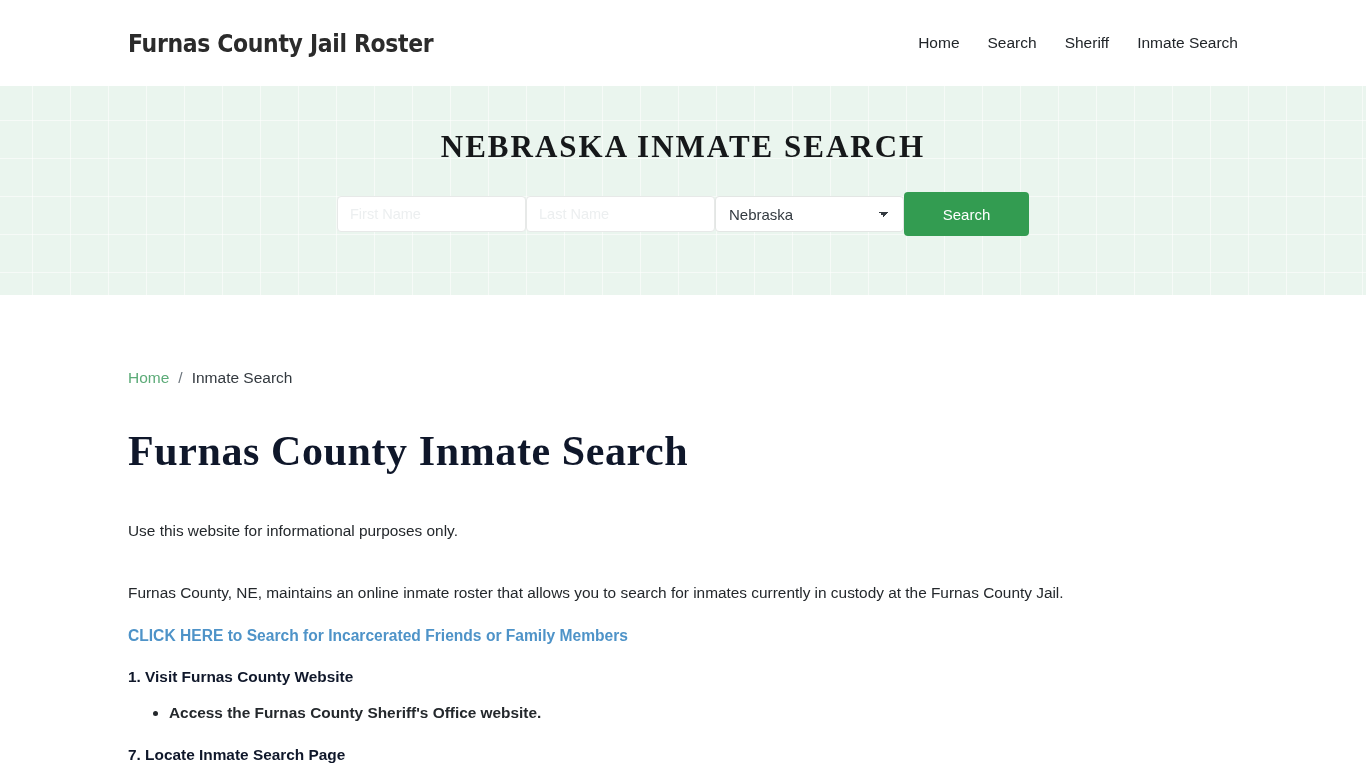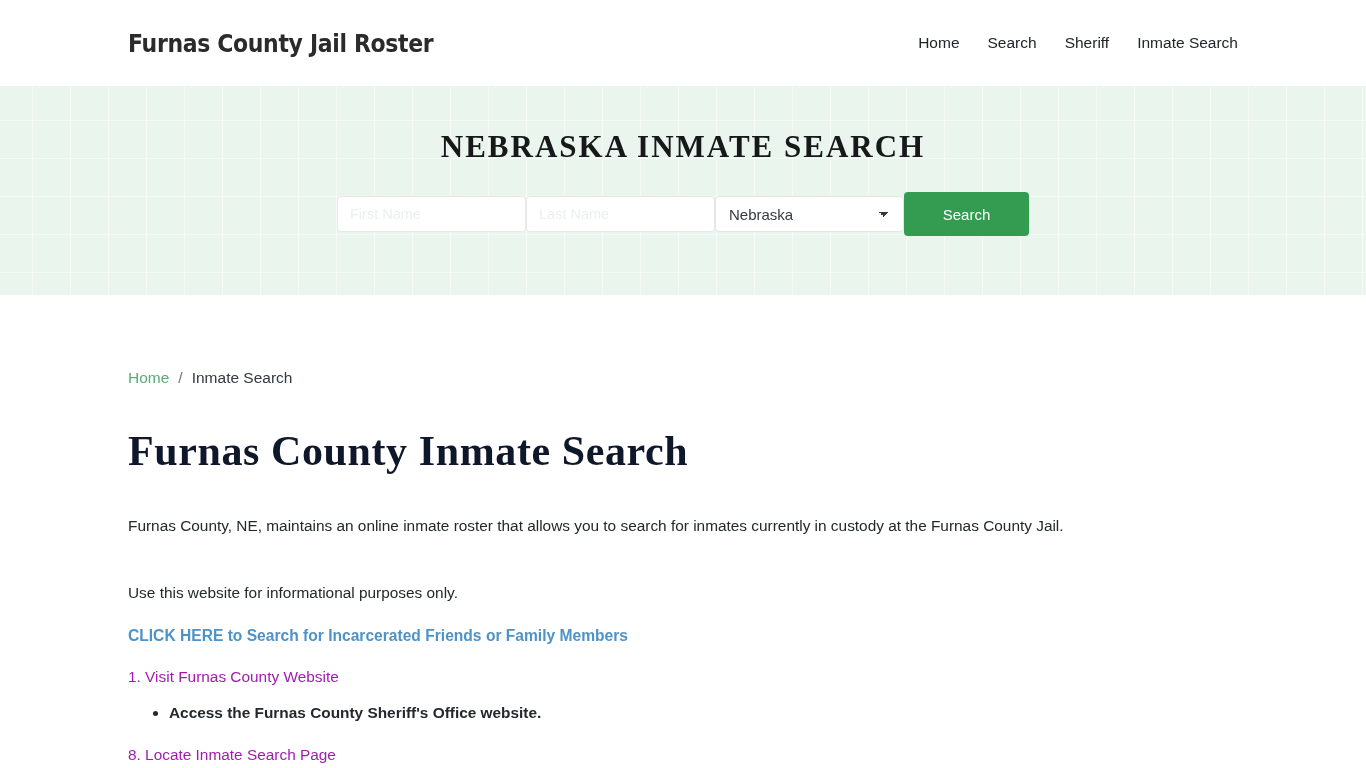--- a/index.html
+++ b/index.html
@@ -167,22 +167,22 @@
     font-weight: bold;
     color: #4e93c8;
     text-decoration: none;
     margin-top: 23px;
     cursor: pointer;
     text-align: center;
   }
 
   .step-title {
     font-size: 15.4px;
-    font-weight: normal;
-    color: #a21caf;
+    font-weight: bold;
+    color: #0f172a;
     margin: 23px 0 0 0;
   }
   .step-list {
     margin: 16px 0 0 0;
     padding-left: 41px;
     list-style: disc;
   }
   .step-list li {
     font-size: 15.4px;
     color: #24282c;
@@ -217,25 +217,25 @@
 
 <main class="content">
   <div class="breadcrumb">
     <a class="crumb-link">Home</a>
     <span class="crumb-sep">/</span>
     <span class="crumb-current">Inmate Search</span>
   </div>
 
   <h2 class="page-title">Furnas County Inmate Search</h2>
 
+  <p class="para first">Use this website for informational purposes only.</p>
   <p class="para">Furnas County, NE, maintains an online inmate roster that allows you to search for inmates currently in custody at the Furnas County Jail.</p>
-  <p class="para first">Use this website for informational purposes only.</p>
 
   <a class="cta-link">CLICK HERE to Search for Incarcerated Friends or Family Members</a>
 
   <h3 class="step-title">1. Visit Furnas County Website</h3>
   <ul class="step-list">
     <li>Access the Furnas County Sheriff's Office website.</li>
   </ul>
 
-  <h3 class="step-title">8. Locate Inmate Search Page</h3>
+  <h3 class="step-title">7. Locate Inmate Search Page</h3>
   
 </main>
 
 </body></html>

